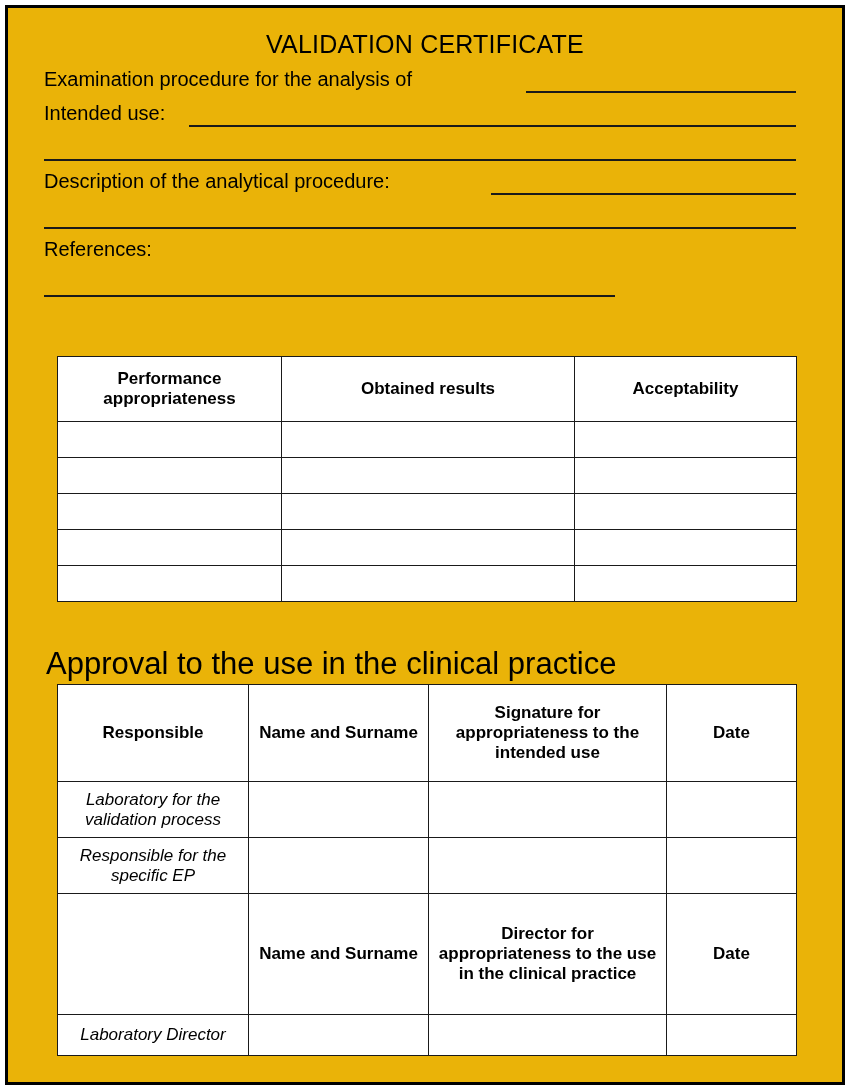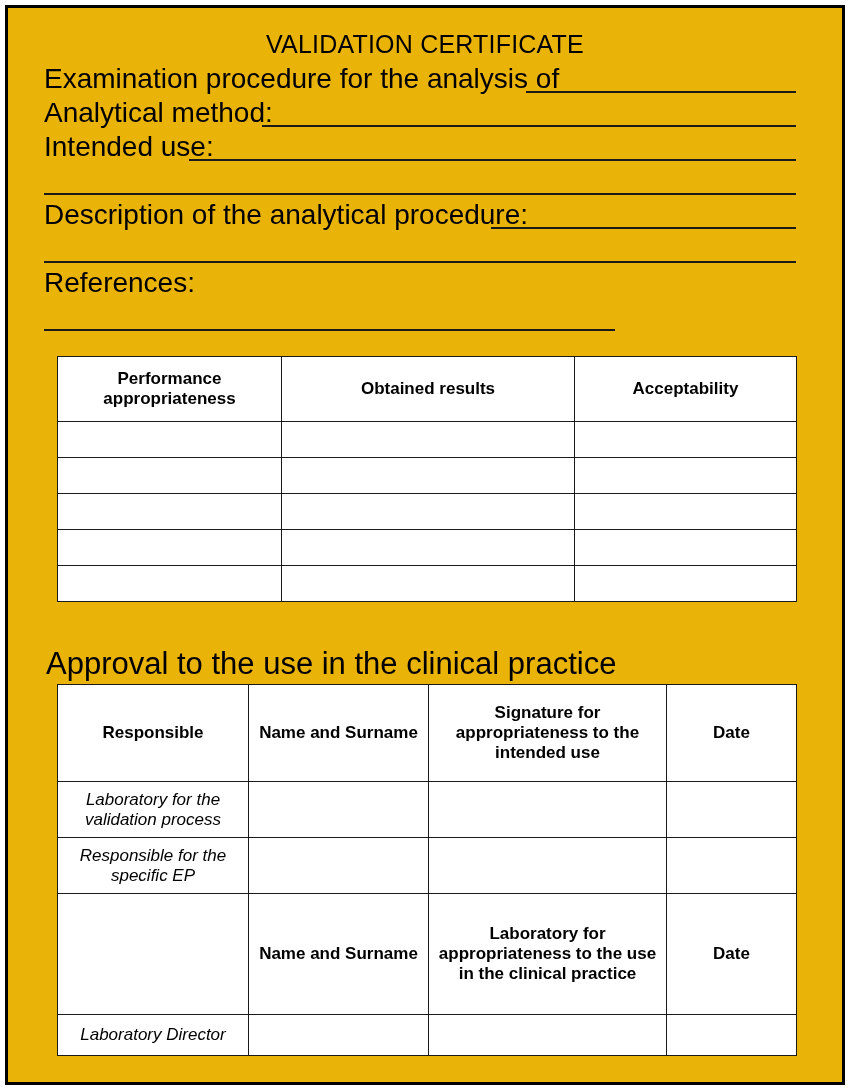--- a/index.html
+++ b/index.html
@@ -50,21 +50,21 @@
   .form-block {
     position: absolute;
     left: 36px;
     top: 56px;
     width: 752px;
   }
 
   .form-line {
     position: relative;
     height: 34px;
-    font-size: 28px;
+    font-size: 20px;
     font-weight: 400;
     line-height: 30px;
     white-space: nowrap;
   }
   .form-line .lbl {
     display: inline-block;
     vertical-align: baseline;
   }
   
   .rule {
@@ -146,24 +146,20 @@
 
     <div class="doc-title">VALIDATION CERTIFICATE</div>
 
     <div class="form-block">
 
       <div class="form-line">
         <span class="lbl">Examination procedure for the analysis of</span>
         <span class="rule" style="left:482px; right:0px;"></span>
       </div>
 
-      <div class="form-line">
-        <span class="lbl">Analytical method:</span>
-        <span class="rule" style="left:218px; right:0px;"></span>
-      </div>
 
       <div class="form-line">
         <span class="lbl">Intended use:</span>
         <span class="rule" style="left:145px; right:0px;"></span>
       </div>
 
       <div class="form-line">
         <span class="lbl"></span>
         <span class="rule" style="left:0px; right:0px;"></span>
       </div>
@@ -258,21 +254,21 @@
         <tr>
           <td class="sig-row role-cell">Responsible for the specific EP</td>
           <td class="sig-row empty"></td>
           <td class="sig-row empty"></td>
           <td class="sig-row empty"></td>
         </tr>
 
         <tr>
           <td class="tall-row empty"></td>
           <td class="tall-row subhdr">Name and Surname</td>
-          <td class="tall-row subhdr">Laboratory for appropriateness to the use in the clinical practice</td>
+          <td class="tall-row subhdr">Director for appropriateness to the use in the clinical practice</td>
           <td class="tall-row subhdr">Date</td>
         </tr>
 
         <tr>
           <td class="last-row role-cell">Laboratory Director</td>
           <td class="last-row empty"></td>
           <td class="last-row empty"></td>
           <td class="last-row empty"></td>
         </tr>
       </tbody>

